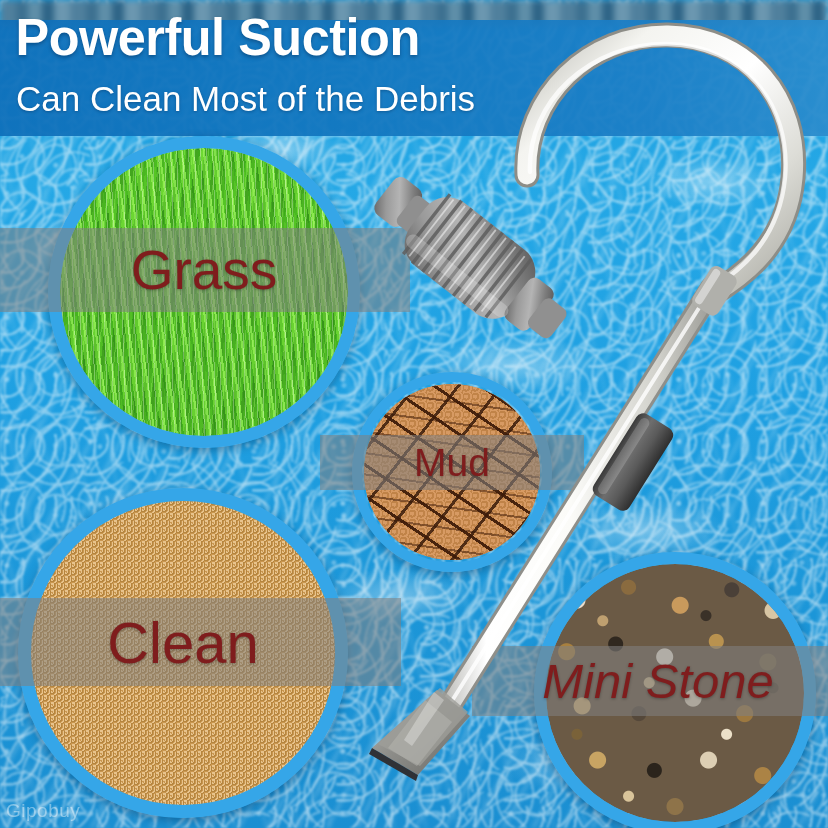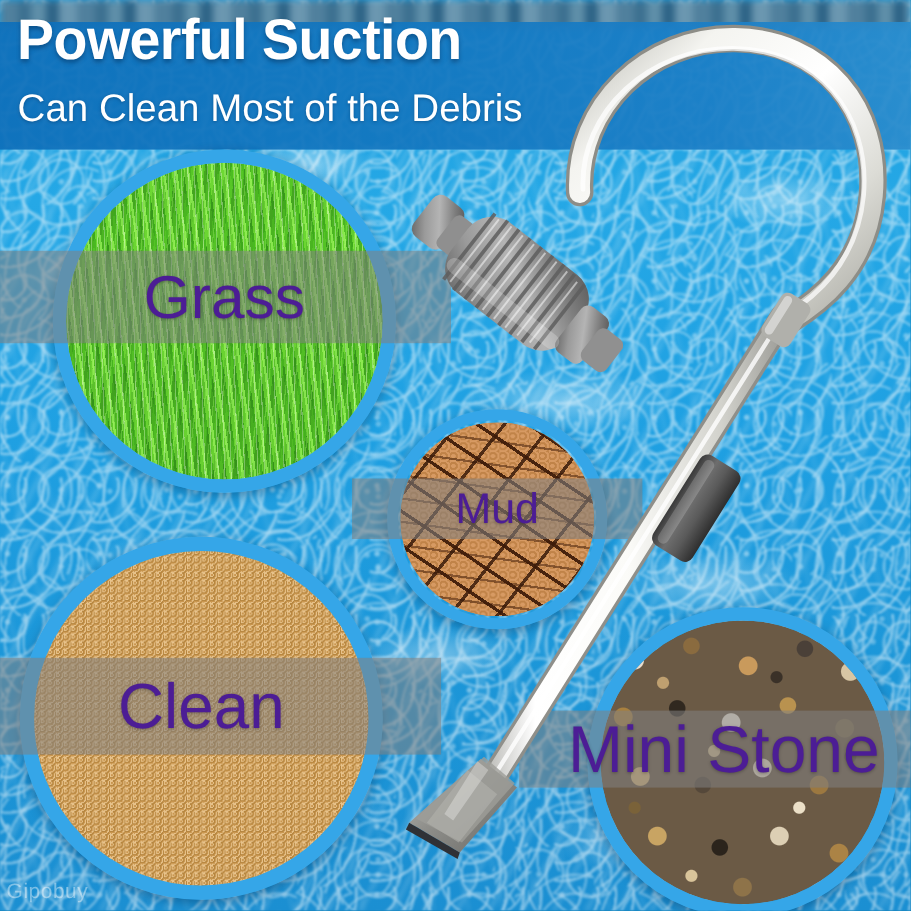--- a/index.html
+++ b/index.html
@@ -67,21 +67,21 @@
 
   
   .circ{position:absolute;border-radius:50%;
     box-shadow:0 3px 10px rgba(0,30,60,.35);overflow:visible;}
   .circ .ring{position:absolute;inset:0;border-radius:50%;
     border:12px solid #35a6e8;box-sizing:border-box;z-index:3;pointer-events:none;}
   .circ .fill{position:absolute;inset:12px;border-radius:50%;overflow:hidden;z-index:1;}
   .circ .band{position:absolute;left:-16%;right:-16%;z-index:4;
     background:rgba(128,128,128,.56);
     display:flex;align-items:center;justify-content:center;}
-  .circ .band span{color:#4c1d95;font-weight:normal;white-space:nowrap;
+  .circ .band span{color:#7f1d1d;font-weight:normal;white-space:nowrap;
     text-shadow:0 1px 3px rgba(0,0,0,.30);}
 
   
   .tex-grass{width:100%;height:100%;
     background:
       repeating-linear-gradient(82deg,#2f7d18 0 2px,#57b32a 2px 5px,#7ed94a 5px 7px,#3c8f1d 7px 11px),
       repeating-linear-gradient(96deg,#255f12 0 3px,#4ea025 3px 6px,#8ae052 6px 9px),
       linear-gradient(#3f8f1e,#2c6d14);
     background-blend-mode:screen,multiply,normal;}
   .tex-grass::after{content:"";position:absolute;inset:0;
@@ -194,21 +194,21 @@
       <span style="font-size:58px;">Clean</span>
     </div>
   </div>
 
   <div class="circ" style="left:534px;top:552px;width:282px;height:282px;">
     <div class="fill">
       <div class="tex-stone"></div>
     </div>
     <div class="ring" style="border-width:12px;"></div>
     <div class="band" style="top:94px;height:70px;left:-22%;right:-10%;">
-      <span style="font-size:60px;">Mini Stone</span>
+      <span style="font-size:49px;font-style:italic;">Mini Stone</span>
     </div>
   </div>
 
   <svg class="pump" width="828" height="828" viewBox="0 0 828 828">
     <defs>
       <linearGradient id="gHose" x1="0" y1="0" x2="1" y2="1">
         <stop offset="0%" stop-color="#b9b9b2"></stop>
         <stop offset="22%" stop-color="#f4f4f0"></stop>
         <stop offset="48%" stop-color="#ffffff"></stop>
         <stop offset="74%" stop-color="#dcdcd6"></stop>

